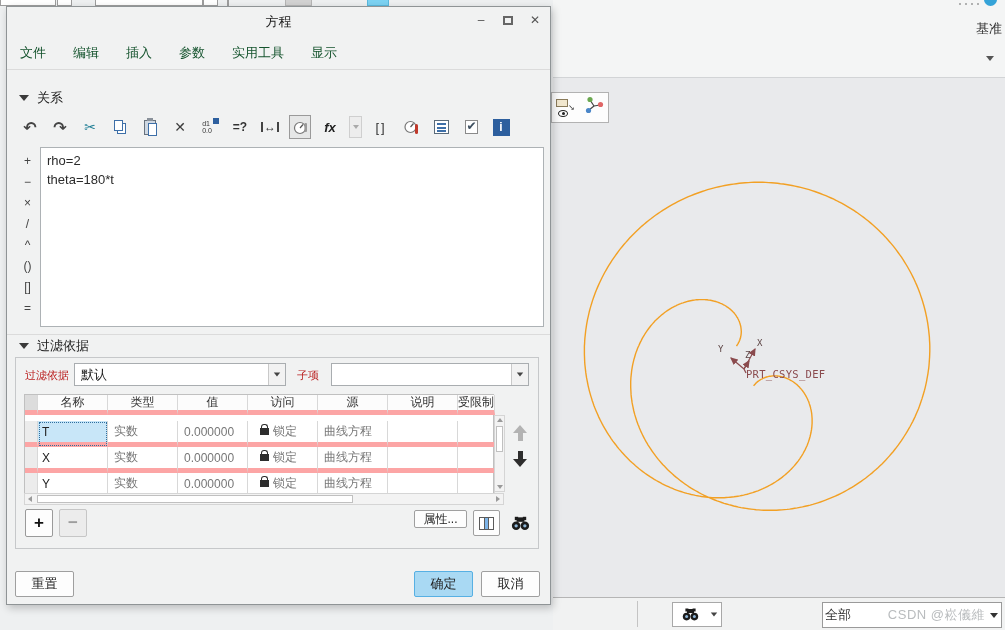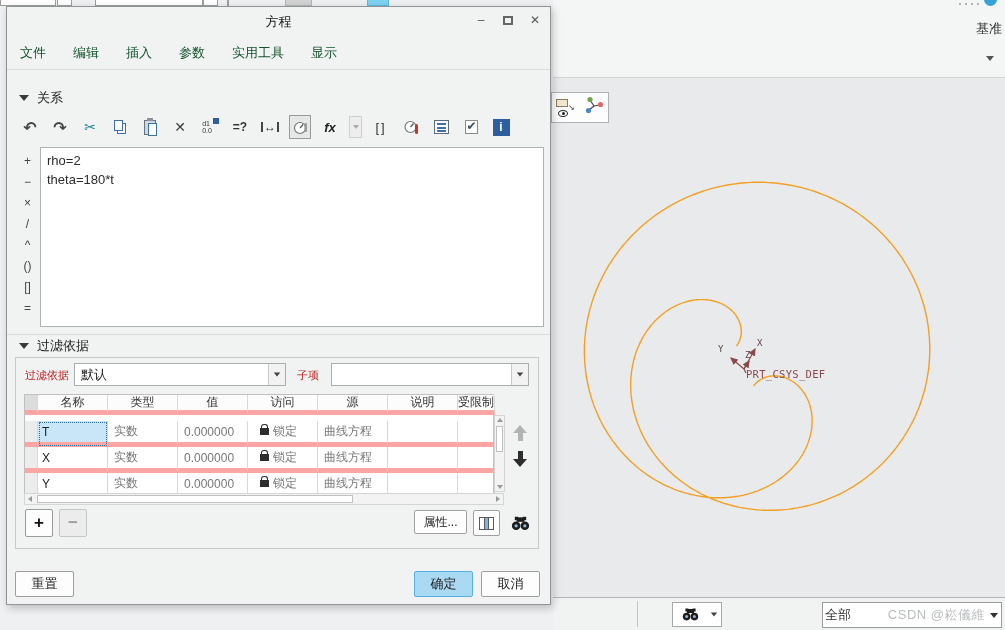--- a/index.html
+++ b/index.html
@@ -112,21 +112,21 @@
 
   .move-arrow { position:absolute; left:496px; width:16px; height:18px; }
   .ma-tri { width:0; height:0; border-left:7px solid transparent; border-right:7px solid transparent; margin:0 auto; }
   .ma-stem { width:5px; height:8px; margin:0 auto; }
   #move-up { top:67px; } #move-up .ma-tri { border-bottom:8px solid #b3b3b3; } #move-up .ma-stem { background:#b3b3b3; }
   #move-down { top:93px; } #move-down .ma-stem { background:#2d2d2d; margin-bottom:0; } #move-down .ma-tri { border-top:8px solid #2d2d2d; }
 
   .sq-btn { position:absolute; top:151px; width:28px; height:28px; background:#fdfdfd; border:1px solid #9a9a9a; border-radius:2px; display:flex; align-items:center; justify-content:center; font-size:17px; font-weight:bold; color:#111; }
   .sq-btn.disabled { background:#ececec; border-color:#c6c6c6; color:#9d9d9d; }
   .btn { background:#fdfdfd; border:1px solid #9f9f9f; border-radius:2px; font-size:12px; color:#222; display:flex; align-items:center; justify-content:center; }
-  #props-btn { position:absolute; left:398px; top:152px; width:53px; height:24px; }
+  #props-btn { position:absolute; left:398px; top:152px; width:53px; height:18px; }
   #cols-btn  { position:absolute; left:457px; top:152px; width:27px; height:26px; }
   #find-btn  { position:absolute; left:490px; top:152px; width:28px; height:26px; border:none; background:transparent; }
   .colsic { width:15px; height:13px; border:1px solid #5a5a5a; display:flex; background:#fff; }
   .colsic i { flex:1; } .colsic i.mid { background:#7db4e8; border-left:1px solid #5a5a5a; border-right:1px solid #5a5a5a; }
 
   .footer-btn { position:absolute; top:564px; width:59px; height:26px; font-size:13px; }
   #reset-btn { left:8px; }
   #ok-btn { left:407px; background:#a9d9f3; border:1px solid #57b0e3; }
   #cancel-btn { left:474px; }
 

